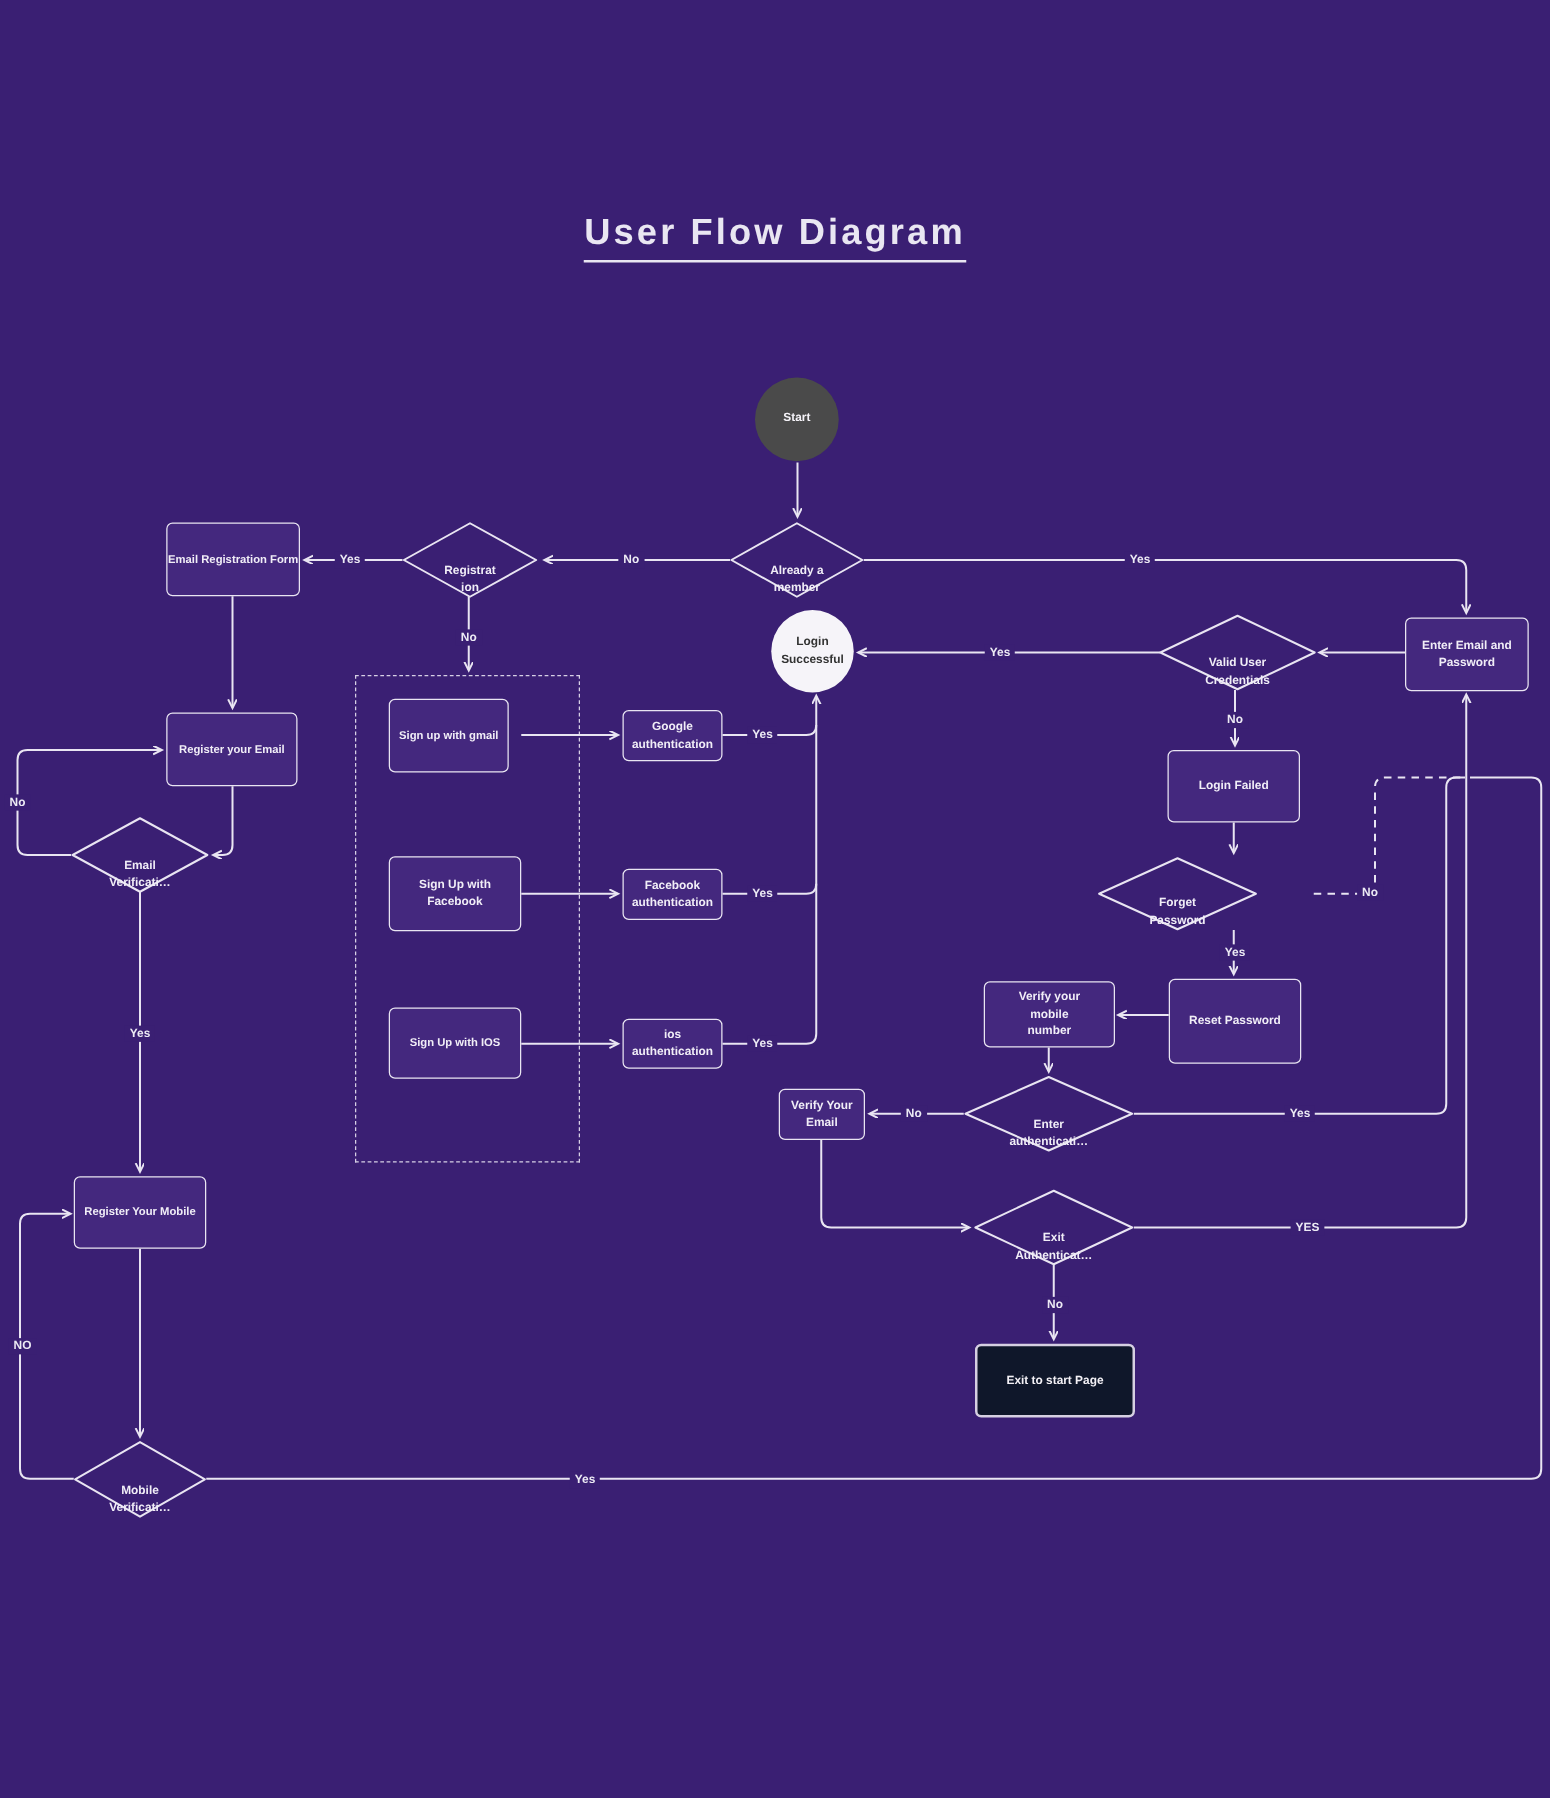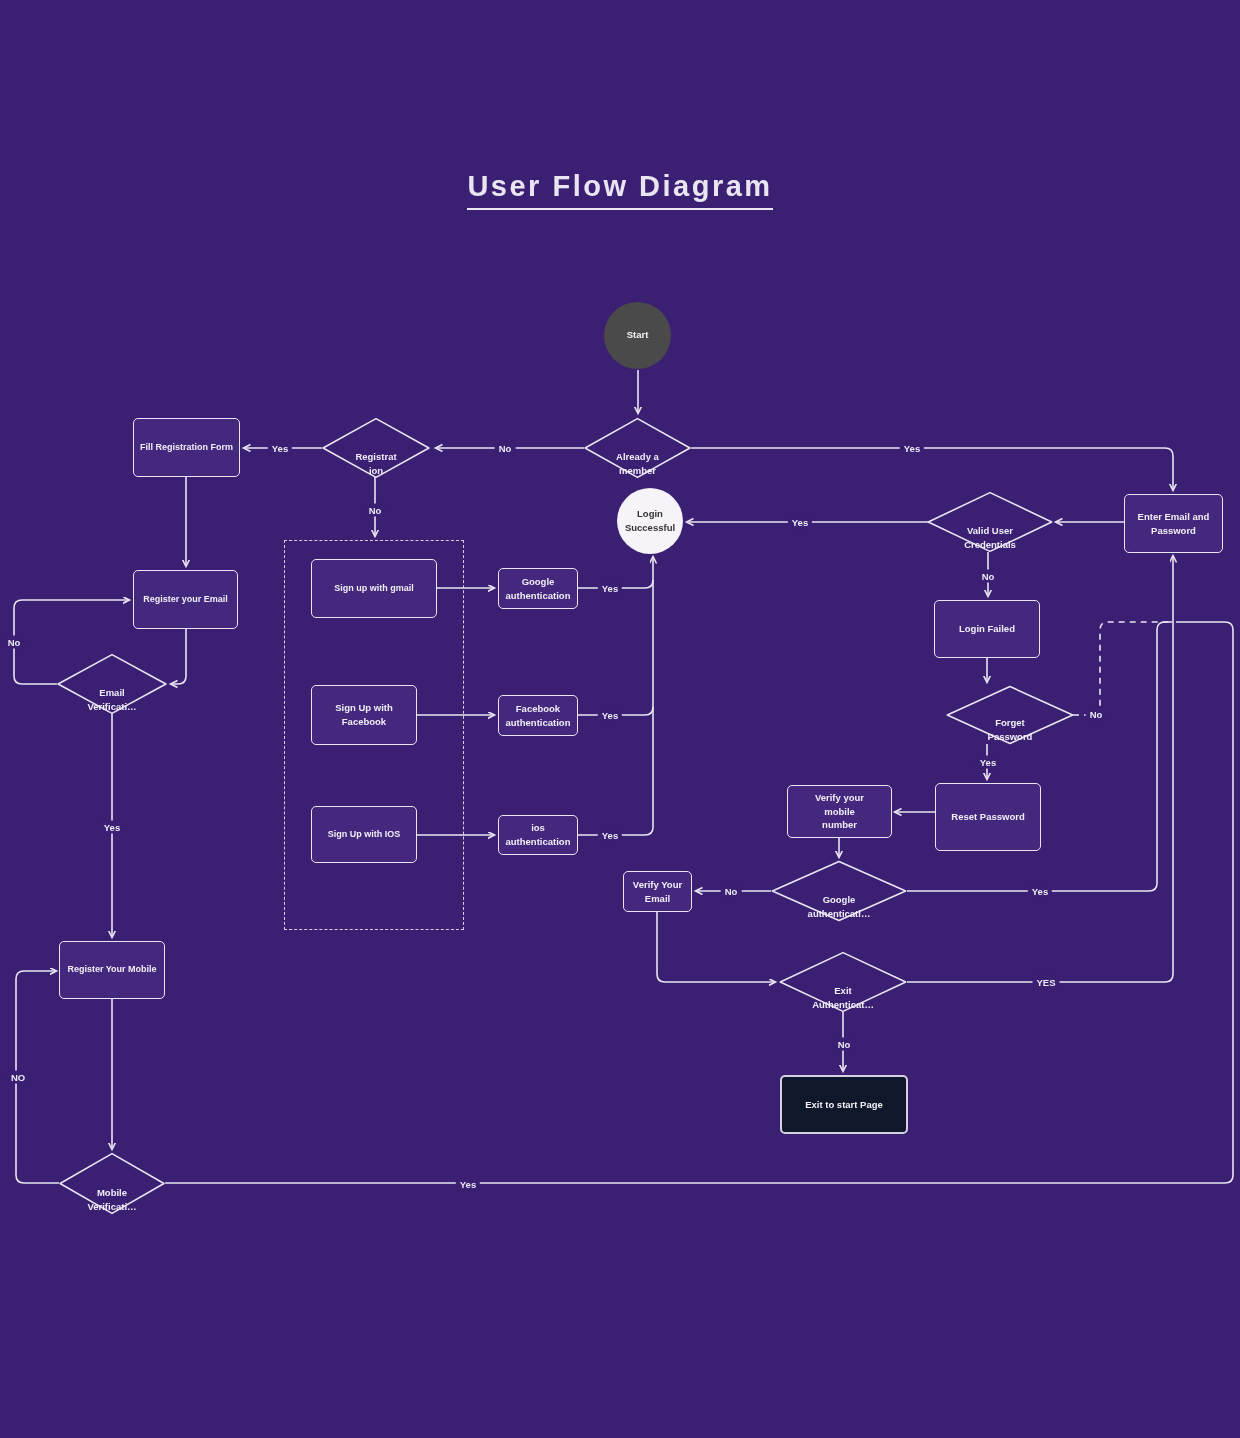--- a/index.html
+++ b/index.html
@@ -144,49 +144,49 @@
         <polygon points="50,1 99,50 50,99 1,50"></polygon>
       </svg>
     <span class="lbl" style="max-width:60px">Mobile Verificati…</span>
   </div>
   <div class="diamond-node" style="left:927px;top:492px;width:126px;height:60px">
     <svg viewBox="0 0 100 100" preserveAspectRatio="none">
         <polygon points="50,1 99,50 50,99 1,50"></polygon>
       </svg>
     <span class="lbl" style="max-width:64px">Valid User Credentials</span>
   </div>
-  <div class="diamond-node" style="left:946px;top:686px;width:128px;height:58px">
+  <div class="diamond-node" style="left:878px;top:686px;width:128px;height:58px">
     <svg viewBox="0 0 100 100" preserveAspectRatio="none">
         <polygon points="50,1 99,50 50,99 1,50"></polygon>
       </svg>
     <span class="lbl" style="max-width:58px">Forget Password</span>
   </div>
   <div class="diamond-node" style="left:771px;top:861px;width:136px;height:60px">
     <svg viewBox="0 0 100 100" preserveAspectRatio="none">
         <polygon points="50,1 99,50 50,99 1,50"></polygon>
       </svg>
-    <span class="lbl" style="max-width:80px">Google authenticati…</span>
+    <span class="lbl" style="max-width:80px">Enter authenticati…</span>
   </div>
   <div class="diamond-node" style="left:779px;top:952px;width:128px;height:60px">
     <svg viewBox="0 0 100 100" preserveAspectRatio="none">
         <polygon points="50,1 99,50 50,99 1,50"></polygon>
       </svg>
     <span class="lbl" style="max-width:80px">Exit Authenticat…</span>
   </div>
 
   <div class="rect-node" style="left:133px;top:418px;width:107px;height:59px">
-    <span style="white-space:nowrap;font-size:9px">Fill Registration Form</span>
+    <span style="white-space:nowrap;font-size:9px">Email Registration Form</span>
   </div>
   <div class="rect-node" style="left:133px;top:570px;width:105px;height:59px">
     <span style="white-space:nowrap;font-size:9px">Register your Email</span>
   </div>
   <div class="rect-node" style="left:59px;top:941px;width:106px;height:58px">
     <span style="white-space:nowrap;font-size:9px">Register Your Mobile</span>
   </div>
-  <div class="rect-node" style="left:311px;top:559px;width:126px;height:59px">
+  <div class="rect-node" style="left:311px;top:559px;width:96px;height:59px">
     <span style="white-space:nowrap;font-size:9px">Sign up with gmail</span>
   </div>
   <div class="rect-node" style="left:311px;top:685px;width:106px;height:60px">
     <span style="max-width:66px">Sign Up with Facebook</span>
   </div>
   <div class="rect-node" style="left:311px;top:806px;width:106px;height:57px">
     <span style="white-space:nowrap;font-size:9px">Sign Up with IOS</span>
   </div>
   <div class="rect-node" style="left:498px;top:568px;width:80px;height:41px">
     <span style="max-width:70px">Google authentication</span>

